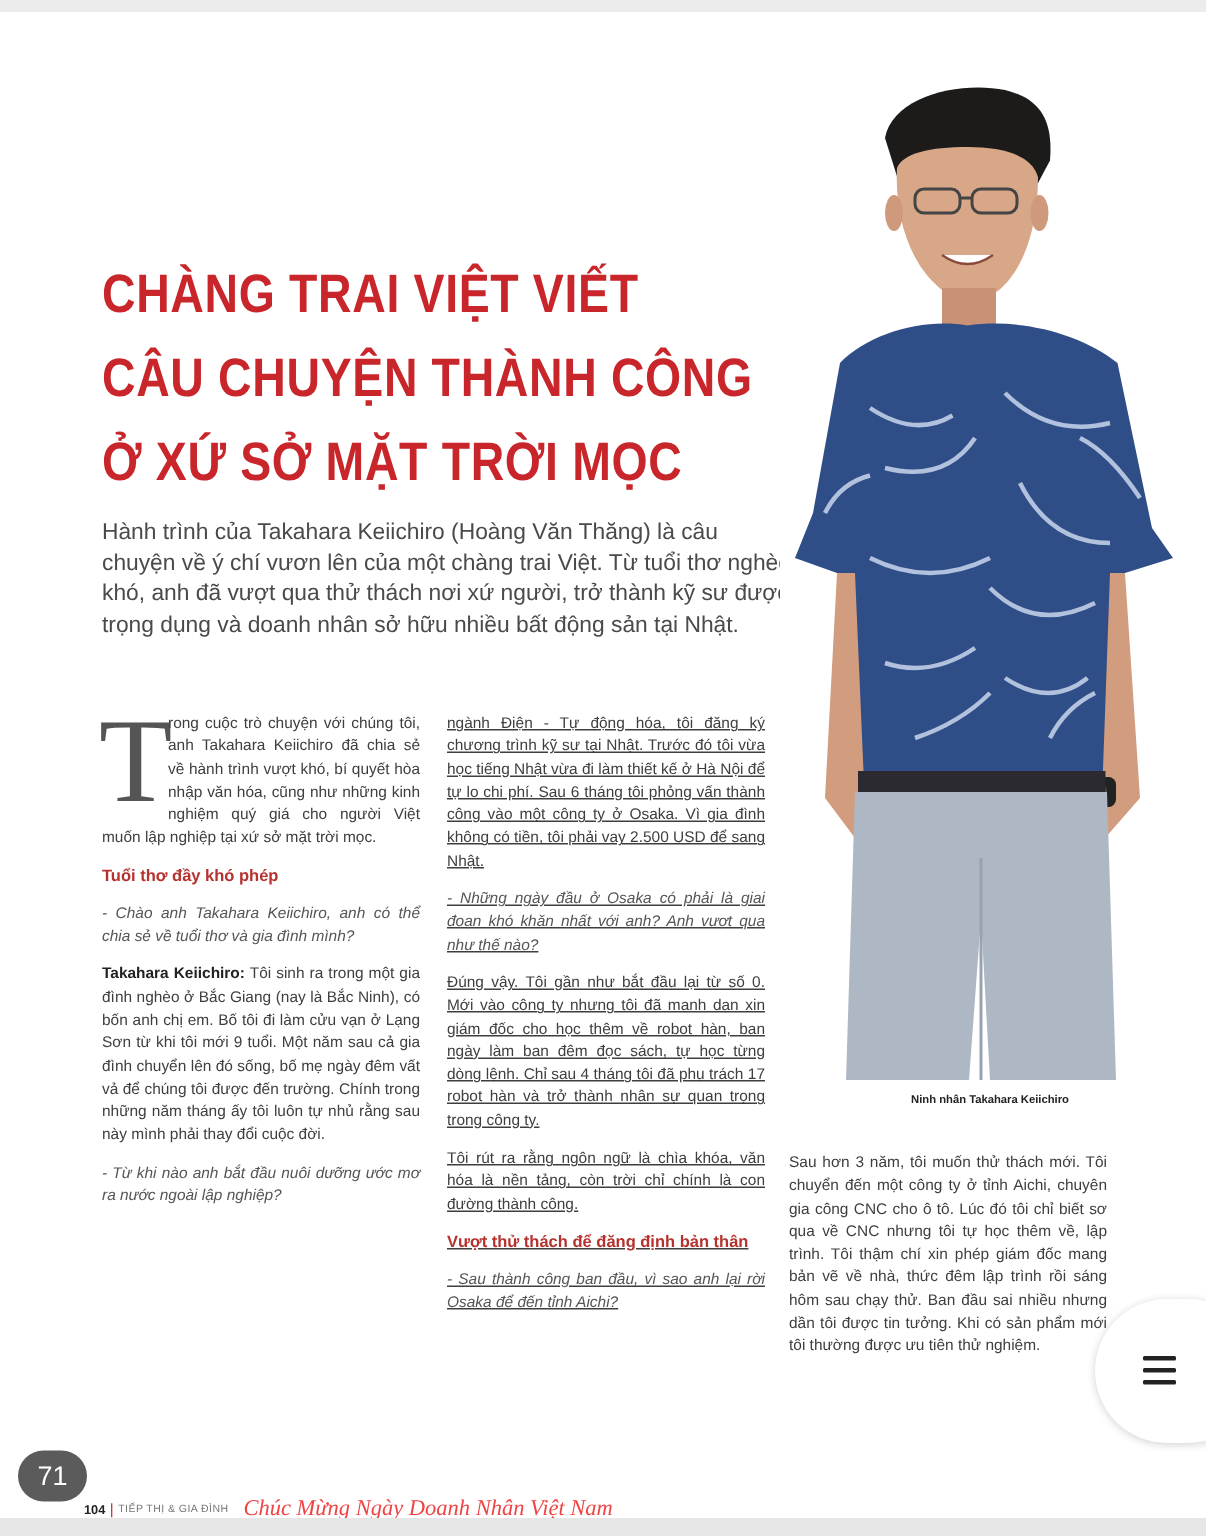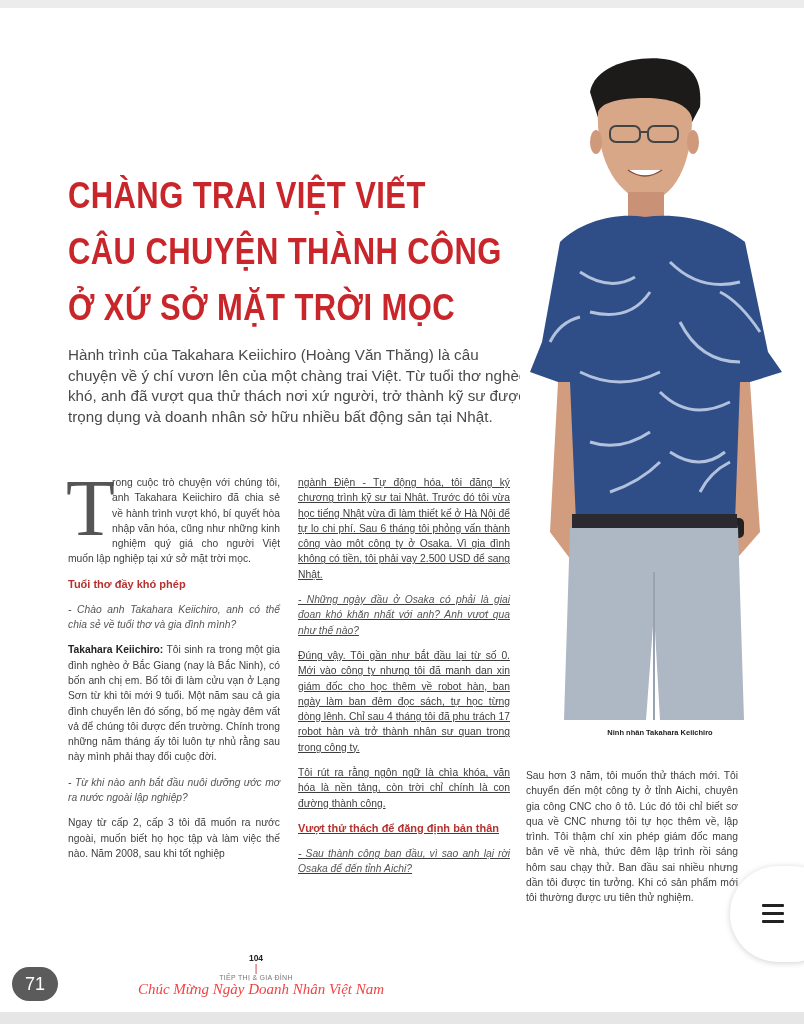--- a/index.html
+++ b/index.html
@@ -46,21 +46,21 @@
   }
 
   
   .photo { position: absolute; left: 520px; top: 52px; width: 284px; height: 668px; }
   .caption {
     position: absolute; left: 560px; top: 728px; width: 200px;
     font-size: 7.5px; font-weight: 700; color: #222; text-align: center;
   }
 
   
-  .footer { position: absolute; left: 56px; top: 953px; width: 400px; height: 18px; display: flex; align-items: center; flex-direction: column; }
+  .footer { position: absolute; left: 56px; top: 997px; width: 400px; height: 18px; display: flex; align-items: center; }
   .footer .num { font-size: 8.5px; font-weight: 700; color: #222; }
   .footer .sep { font-size: 10px; color: #c8262b; margin: 0 3px; }
   .footer .mag { font-size: 7px; color: #777; letter-spacing: 0.3px; }
   .footer .slogan { font-family: "Liberation Serif", serif; font-style: italic; font-size: 15px; color: #ef4444; margin-left: 10px; }
 
   .page-indicator {
     position: absolute; left: 12px; top: 967px; width: 46px; height: 34px;
     background: #5b5b5b; border-radius: 17px; color: #fff;
     font-size: 18px; display: flex; align-items: center; justify-content: center;
   }
@@ -137,21 +137,20 @@
 
   <div class="col col1">
     <p class="dropcap-wrap">
       <span class="dropcap">T</span>
       <span>rong cuộc trò chuyện với chúng tôi, anh Takahara Keiichiro đã chia sẻ về hành trình vượt khó, bí quyết hòa nhập văn hóa, cũng như những kinh nghiệm quý giá cho người Việt muốn lập nghiệp tại xứ sở mặt trời mọc.</span>
     </p>
     <div class="h">Tuổi thơ đầy khó phép</div>
     <p class="q">- Chào anh Takahara Keiichiro, anh có thể chia sẻ về tuổi thơ và gia đình mình?</p>
     <p><span class="b">Takahara Keiichiro:</span><span> Tôi sinh ra trong một gia đình nghèo ở Bắc Giang (nay là Bắc Ninh), có bốn anh chị em. Bố tôi đi làm cửu vạn ở Lạng Sơn từ khi tôi mới 9 tuổi. Một năm sau cả gia đình chuyển lên đó sống, bố mẹ ngày đêm vất vả để chúng tôi được đến trường. Chính trong những năm tháng ấy tôi luôn tự nhủ rằng sau này mình phải thay đổi cuộc đời.</span></p>
     <p class="q">- Từ khi nào anh bắt đầu nuôi dưỡng ước mơ ra nước ngoài lập nghiệp?</p>
-    <p>Ngay từ cấp 2, cấp 3 tôi đã muốn ra nước ngoài, muốn biết họ học tập và làm việc thế nào. Năm 2008, sau khi tốt nghiệp</p>
   </div>
 
   <div class="col col2">
     <p>ngành Điện - Tự động hóa, tôi đăng ký chương trình kỹ sư tại Nhật. Trước đó tôi vừa học tiếng Nhật vừa đi làm thiết kế ở Hà Nội để tự lo chi phí. Sau 6 tháng tôi phỏng vấn thành công vào một công ty ở Osaka. Vì gia đình không có tiền, tôi phải vay 2.500 USD để sang Nhật.</p>
     <p class="q">- Những ngày đầu ở Osaka có phải là giai đoạn khó khăn nhất với anh? Anh vượt qua như thế nào?</p>
     <p>Đúng vậy. Tôi gần như bắt đầu lại từ số 0. Mới vào công ty nhưng tôi đã mạnh dạn xin giám đốc cho học thêm về robot hàn, ban ngày làm ban đêm đọc sách, tự học từng dòng lệnh. Chỉ sau 4 tháng tôi đã phụ trách 17 robot hàn và trở thành nhân sự quan trọng trong công ty.</p>
     <p>Tôi rút ra rằng ngôn ngữ là chìa khóa, văn hóa là nền tảng, còn trời chỉ chính là con đường thành công.</p>
     <div class="h">Vượt thử thách để đăng định bản thân</div>
     <p class="q">- Sau thành công ban đầu, vì sao anh lại rời Osaka để đến tỉnh Aichi?</p>
   </div>

